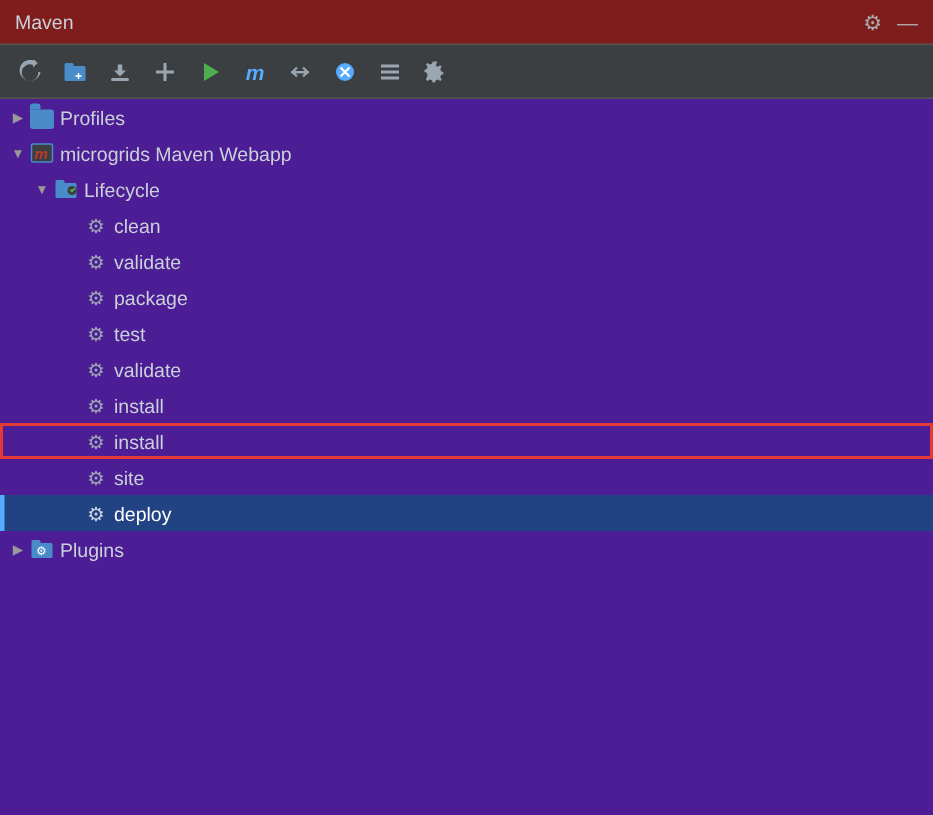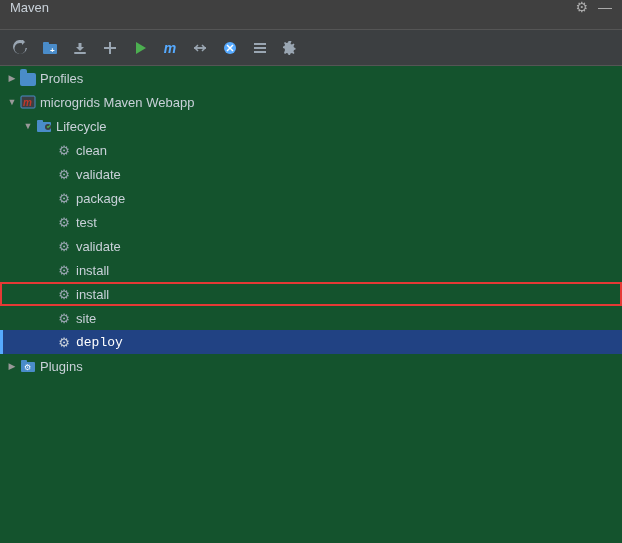--- a/index.html
+++ b/index.html
@@ -9,23 +9,23 @@
       background: #2b2d30;
       font-family: 'Segoe UI', Arial, sans-serif;
       font-size: 13px;
       color: #c9d1d9;
       overflow: hidden;
     }
 
     
     .title-bar {
       display: flex;
-      align-items: flex-start;
+      align-items: center;
       justify-content: space-between;
-      background: #404040;
+      background: #7f1d1d;
       height: 30px;
       padding: 0 10px;
       border-bottom: 1px solid #555;
     }
     .title-bar-title {
       color: #c9d1d9;
       font-size: 13px;
     }
     .title-bar-controls {
       display: flex;
@@ -65,21 +65,21 @@
     }
     .toolbar-btn.play {
       color: #4caf50;
     }
     .toolbar-btn.active-icon {
       color: #56aaff;
     }
 
     
     .tree-panel {
-      background: #14532d;
+      background: #4c1d95;
       height: calc(543px - 30px - 36px);
       overflow-y: auto;
       overflow-x: hidden;
     }
 
     .tree-item {
       display: flex;
       align-items: center;
       height: 24px;
       padding-right: 8px;
@@ -150,21 +150,20 @@
       color: #9aa6b2;
       font-size: 13px;
     }
 
     .item-label {
       margin-left: 4px;
       color: #c9d1d9;
     }
     .tree-item.selected .item-label {
       color: #fff;
-      font-family: Liberation Mono, monospace;
     }
 
     
     .left-accent {
       position: absolute;
       left: 0;
       width: 3px;
       height: 24px;
       background: #56aaff;
     }

